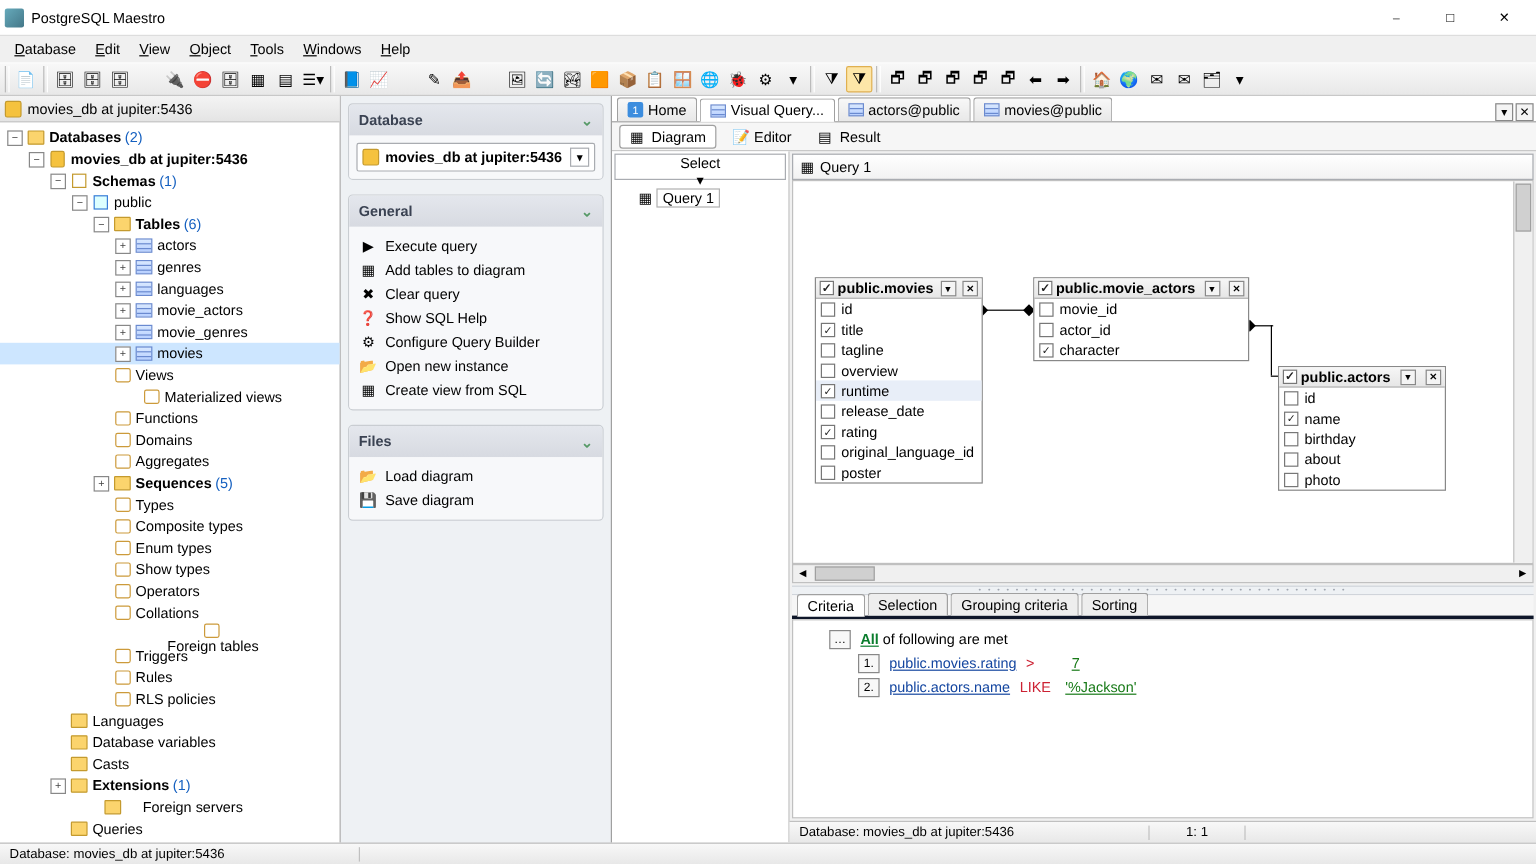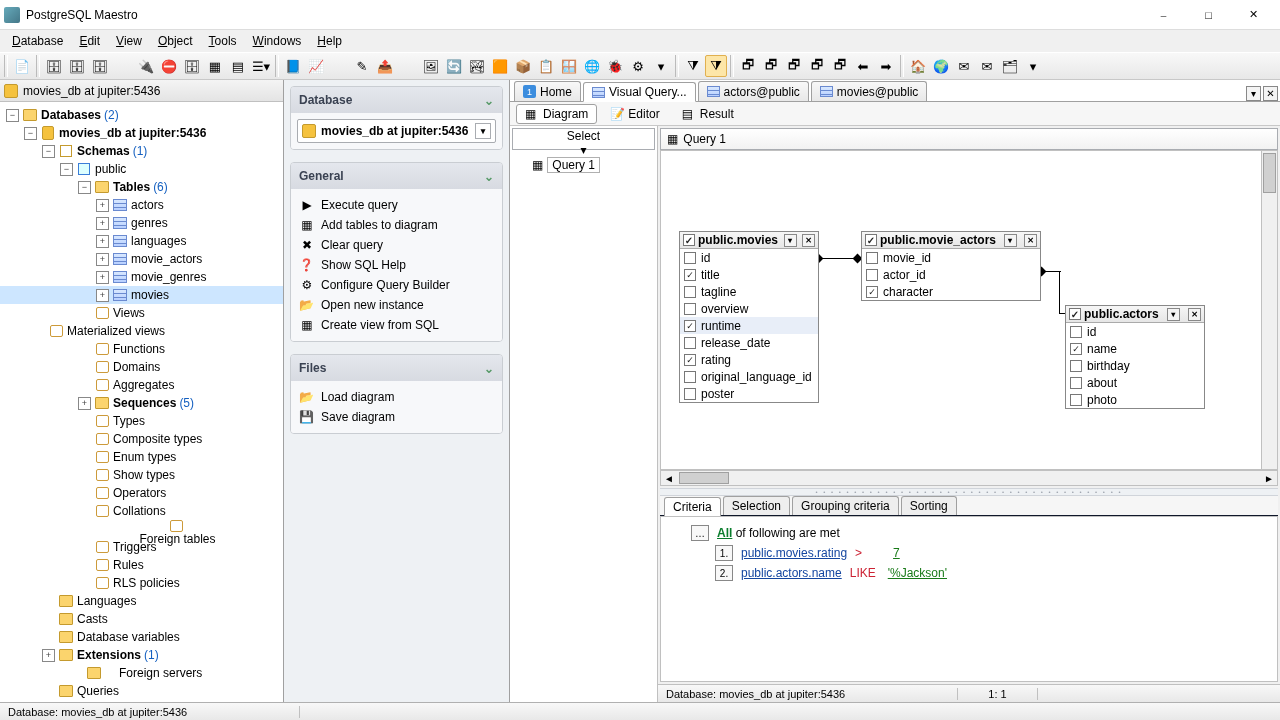--- a/index.html
+++ b/index.html
@@ -91,21 +91,21 @@
 .join-h { position:absolute; height:1px; background:#000; }
 .join-diam { position:absolute; width:7px;height:7px; background:#000; transform: rotate(45deg); }
 
 .hscroll { height:16px; background:#f0f0f0; border:1px solid #c0c0c0; margin:0 2px; display:flex; align-items:center; position:relative;}
 .hscroll .lar, .hscroll .rar { width:16px; font-size:10px; text-align:center;}
 .hscroll .thumb { position:absolute; left:18px; width:50px; top:1px; bottom:1px; background:#d0d0d0; border:1px solid #a0a0a0;}
 .hscroll .rar { margin-left:auto; }
 
 .gripper { height:8px; background:#eef1f4; display:flex; align-items:center; justify-content:center; color:#a0a6b0; letter-spacing:2px; font-size:6px; overflow:hidden; border-top:1px solid #d0d4da; border-bottom:1px solid #d0d4da; margin:2px 2px 0 2px;}
 
-.crit-tabs { height:20px; display:flex; align-items:flex-end; padding-left:4px; margin:0 2px; border-bottom:1px solid #0f172a; background:#f6f6f6;}
+.crit-tabs { height:20px; display:flex; align-items:flex-end; padding-left:4px; margin:0 2px; border-bottom:3px solid #0f172a; background:#f6f6f6;}
 .ctab { padding:2px 8px; border:1px solid #a0a0a0; border-bottom:none; background:#eee; margin-right:2px; border-radius:3px 3px 0 0; font-size:12px;}
 .ctab.active { background:#fff; position:relative; top:1px;}
 
 .crit-body { flex:0 0 166px; background:#fff; border:1px solid #c0c0c0; margin:0 2px 2px 2px; padding:6px; font-size:12px;}
 .crit-row { display:flex; align-items:center; height:20px; gap:8px;}
 .crit-row .box { width:18px;height:16px;border:1px solid #888; display:flex;align-items:center;justify-content:center;font-size:10px; background:#f8f8f8;}
 .crit-row .all { color:#0a7d2d; font-weight:bold; text-decoration:underline;}
 .crit-row .field { color:#1446a0; text-decoration:underline;}
 .crit-row .op { color:#c23; }
 .crit-row .val { color:#187a18; text-decoration:underline;}
@@ -284,21 +284,21 @@
           </div>
         </div>
       <div id="objects-container">
           <div class="tree-row" style="padding-left: 78px; text-align: center;">
             <span class="noexp"></span>
             <span class="ticon">
               <span class="ic-obj"></span>
             </span>
             <span class="label">Views</span>
           </div>
-          <div class="tree-row" style="padding-left: 32px;">
+          <div class="tree-row" style="padding-left: 102px;">
             <span class="noexp"></span>
             <span class="ticon">
               <span class="ic-obj"></span>
             </span>
             <span class="label">Materialized views</span>
           </div>
           <div class="tree-row" style="padding-left: 78px;">
             <span class="noexp"></span>
             <span class="ticon">
               <span class="ic-obj"></span>
@@ -406,28 +406,28 @@
             <span class="ticon">
               <span class="ic-folder"></span>
             </span>
             <span class="label">Languages</span>
           </div>
           <div class="tree-row" style="padding-left: 42px;">
             <span class="noexp"></span>
             <span class="ticon">
               <span class="ic-folder"></span>
             </span>
+            <span class="label">Database variables</span>
+          </div>
+          <div class="tree-row" style="padding-left: 42px;">
+            <span class="noexp"></span>
+            <span class="ticon">
+              <span class="ic-folder"></span>
+            </span>
             <span class="label">Casts</span>
-          </div>
-          <div class="tree-row" style="padding-left: 42px;">
-            <span class="noexp"></span>
-            <span class="ticon">
-              <span class="ic-folder"></span>
-            </span>
-            <span class="label">Database variables</span>
           </div>
         </div>
       <div class="tree-row" style="padding-left:42px">
           <span class="exp">+</span>
           <span class="ticon">
             <span class="ic-folder"></span>
           </span>
           <span class="label" style="font-weight:bold">Extensions</span>
           <span class="count">(1)</span>
         </div>

